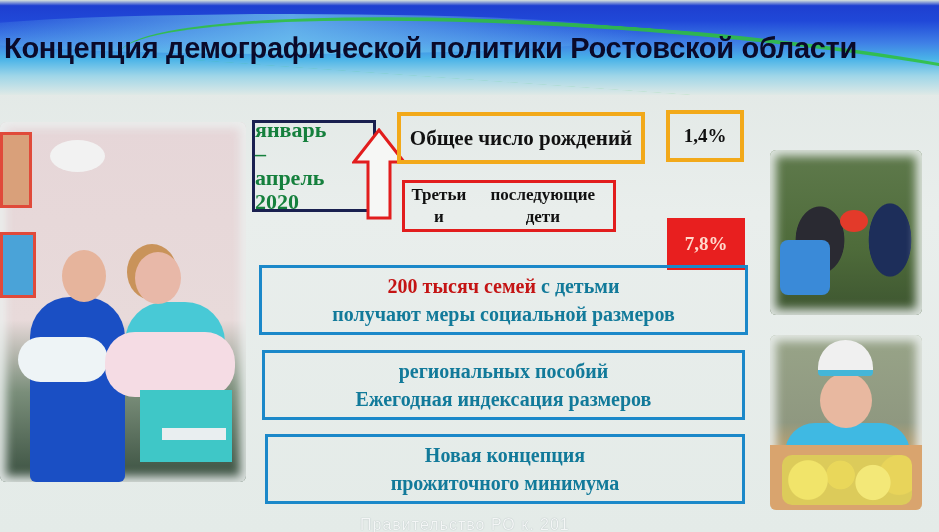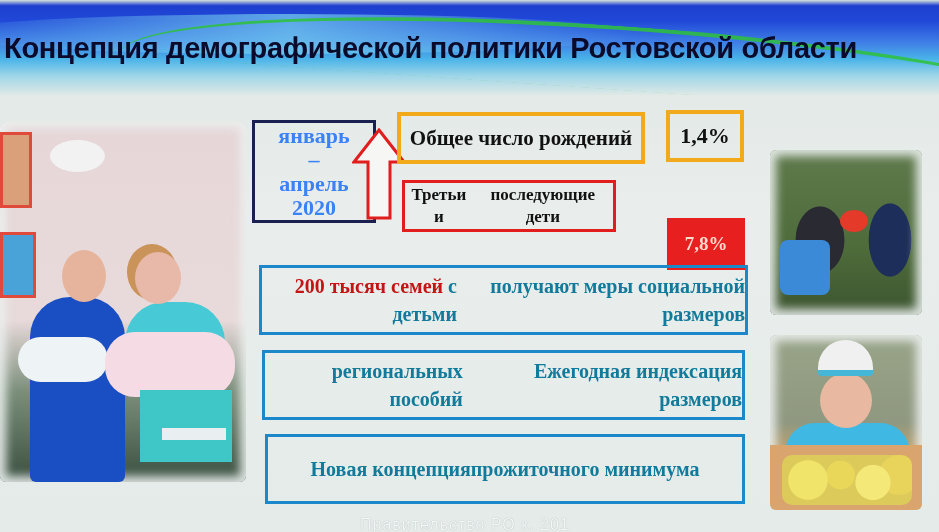--- a/index.html
+++ b/index.html
@@ -61,38 +61,38 @@
     left:770px; top:335px; width:152px; height:175px;
     background: linear-gradient(180deg, #98a488 0%, #8f9880 50%, #c9a46c 70%, #d7b57c 100%);
   }
   .prb-cap { position:absolute; left:48px; top:5px; width:55px; height:30px; background:#f0f0f0; border-radius:30px 30px 4px 4px; border-bottom:6px solid #44b6d8; }
   .prb-face { position:absolute; left:50px; top:38px; width:52px; height:55px; background:#e8b8a0; border-radius:50%; }
   .prb-body { position:absolute; left:15px; top:88px; width:125px; height:40px; background:#3fb9e3; border-radius:30px 30px 0 0; }
   .prb-box { position:absolute; left:0; top:110px; width:152px; height:65px; background:#d9a46e; }
   .prb-ducks { position:absolute; left:12px; top:120px; width:130px; height:50px; background: radial-gradient(circle at 20% 50%, #f1e46a 18%, transparent 19%), radial-gradient(circle at 45% 40%, #e9d75a 18%, transparent 19%), radial-gradient(circle at 70% 55%, #f3e878 18%, transparent 19%), radial-gradient(circle at 90% 40%, #e8d45a 16%, transparent 17%), #dccb5a; border-radius:10px; }
 
   .date-box {
-    position:absolute; left:252px; top:120px; width:124px; height:103px;
+    position:absolute; left:252px; top:120px; width:124px; height:92px;
     border:3px solid #1a2050; box-sizing:border-box;
-    display:flex; flex-direction:column; align-items:center; justify-content:center;
-    font-weight:bold; font-size:22px; line-height:24px; color:#3b82f6; text-align:center;
+    display:flex; flex-direction:column; align-items:flex-start; justify-content:center;
+    font-weight:bold; font-size:22px; line-height:24px; color:#15803d; text-align:center;
   }
   .arrow-up { position:absolute; left:352px; top:128px; width:54px; height:92px; }
   .metric-label {
     position:absolute; box-sizing:border-box; display:flex; align-items:center; justify-content:center;
     text-align:center; font-weight:bold; color:#111;
   }
   .lbl-births { left:397px; top:112px; width:248px; height:52px; border:4px solid #f2a91a; font-size:21px; }
   .lbl-third { left:402px; top:180px; width:214px; height:52px; border:3px solid #e21d1d; font-size:17px; line-height:22px; }
-  .val-births { left:666px; top:110px; width:78px; height:52px; border:4px solid #f2a91a; font-size:22px; }
+  .val-births { left:666px; top:110px; width:78px; height:52px; border:4px solid #f2a91a; font-size:19px; }
   .val-third { left:667px; top:177px; width:78px; height:52px; background:#e81f1f; color:#ffd9cc; font-size:19px;margin-top:41px; }
 
   .info-box {
     position:absolute; box-sizing:border-box; border:3px solid #1b88c9;
-    display:flex; flex-direction:row; align-items:center; justify-content:center;
+    display:flex; flex-direction:column; align-items:center; justify-content:center;
     text-align:right; font-weight:bold; color:#127a9a; font-size:20px; line-height:28px;
   }
   .info-1 { left:259px; top:265px; width:489px; height:70px; }
   .info-2 { left:262px; top:350px; width:483px; height:70px; }
   .info-3 { left:265px; top:434px; width:480px; height:70px; }
   .hl-red { color:#c41414; }
 
   .footer-text {
     position:absolute; left:360px; top:516px; font-family:"Liberation Sans", sans-serif;
     font-size:16px; color:#f4f6f6; text-shadow: 0 0 1px #9aa; letter-spacing:1px; white-space:nowrap;

